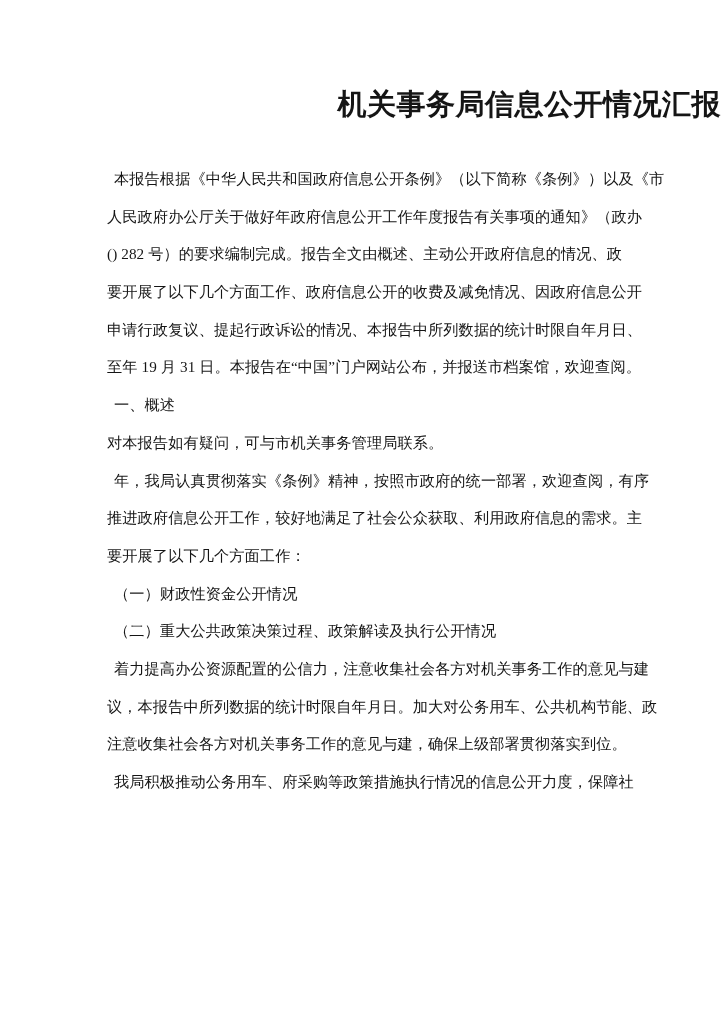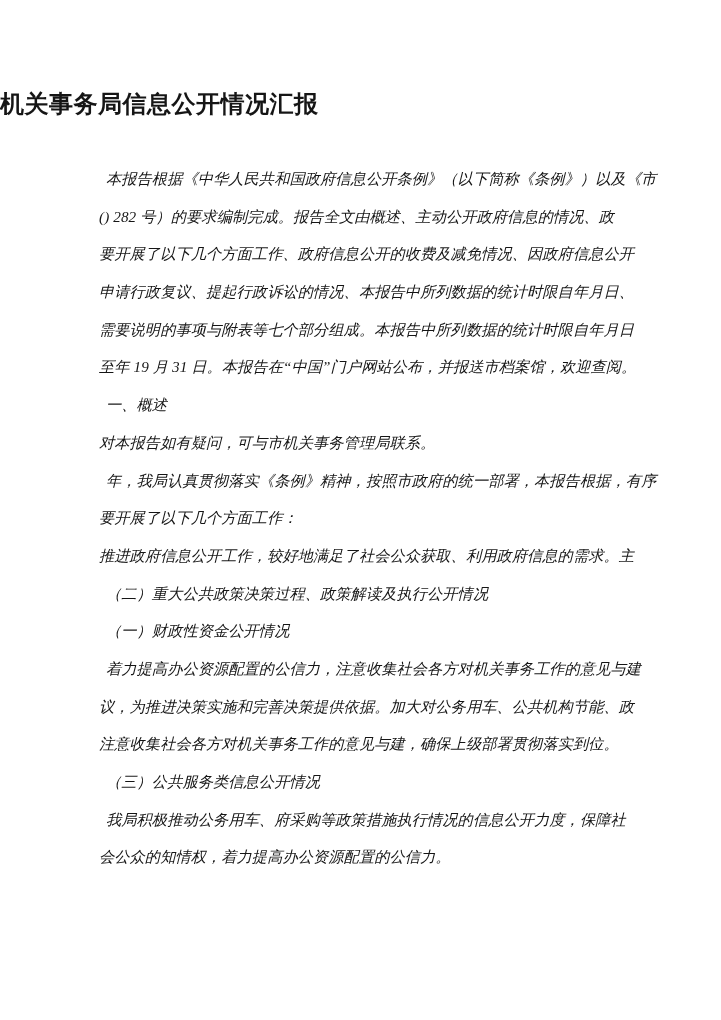--- a/index.html
+++ b/index.html
@@ -14,64 +14,61 @@
     background: #ffffff;
     color: #151515;
     font-family: "Liberation Serif", "DejaVu Serif", serif;
     overflow: hidden;
   }
   .doc-title {
     position: absolute;
     top: 84px;
     left: 0;
     right: 0;
-    text-align: left;
-    font-size: 24px;
+    text-align: right;
+    font-size: 29px;
     line-height: 40px;
     font-weight: 700;
     letter-spacing: 0.5px;
     white-space: nowrap;
   }
   .doc-body {
     position: absolute;
-    left: 99px;
+    left: 107px;
     top: 160px;
     width: 560px;
-    font-style: italic;
   }
   .text-line {
     height: 37.7px;
     line-height: 37.7px;
     font-size: 15.2px;
     white-space: nowrap;
     letter-spacing: 0.1px;
   }
   .text-line.indent {
     padding-left: 7px;
   }
 </style>
 </head>
 <body>
 
 <div class="page">
   <div class="doc-title">机关事务局信息公开情况汇报</div>
   <div class="doc-body">
       <div class="text-line indent">本报告根据《中华人民共和国政府信息公开条例》（以下简称《条例》）以及《市</div>
+      <div class="text-line">人民政府办公厅关于做好年政府信息公开工作年度报告有关事项的通知》（政办</div>
       <div class="text-line">() 282 号）的要求编制完成。报告全文由概述、主动公开政府信息的情况、政</div>
       <div class="text-line">要开展了以下几个方面工作、政府信息公开的收费及减免情况、因政府信息公开</div>
       <div class="text-line">申请行政复议、提起行政诉讼的情况、本报告中所列数据的统计时限自年月日、</div>
-      <div class="text-line">需要说明的事项与附表等七个部分组成。本报告中所列数据的统计时限自年月日</div>
       <div class="text-line">至年 19 月 31 日。本报告在“中国”门户网站公布，并报送市档案馆，欢迎查阅。</div>
       <div class="text-line indent">一、概述</div>
       <div class="text-line">对本报告如有疑问，可与市机关事务管理局联系。</div>
-      <div class="text-line indent">年，我局认真贯彻落实《条例》精神，按照市政府的统一部署，本报告根据，有序</div>
+      <div class="text-line indent">年，我局认真贯彻落实《条例》精神，按照市政府的统一部署，欢迎查阅，有序</div>
+      <div class="text-line">推进政府信息公开工作，较好地满足了社会公众获取、利用政府信息的需求。主</div>
       <div class="text-line">要开展了以下几个方面工作：</div>
-      <div class="text-line">推进政府信息公开工作，较好地满足了社会公众获取、利用政府信息的需求。主</div>
+      <div class="text-line indent">（一）财政性资金公开情况</div>
       <div class="text-line indent">（二）重大公共政策决策过程、政策解读及执行公开情况</div>
-      <div class="text-line indent">（一）财政性资金公开情况</div>
       <div class="text-line indent">着力提高办公资源配置的公信力，注意收集社会各方对机关事务工作的意见与建</div>
-      <div class="text-line">议，为推进决策实施和完善决策提供依据。加大对公务用车、公共机构节能、政</div>
+      <div class="text-line">议，本报告中所列数据的统计时限自年月日。加大对公务用车、公共机构节能、政</div>
       <div class="text-line">注意收集社会各方对机关事务工作的意见与建，确保上级部署贯彻落实到位。</div>
-      <div class="text-line indent">（三）公共服务类信息公开情况</div>
       <div class="text-line indent">我局积极推动公务用车、府采购等政策措施执行情况的信息公开力度，保障社</div>
-      <div class="text-line">会公众的知情权，着力提高办公资源配置的公信力。</div>
     </div>
 </div>
 
 </body></html>

